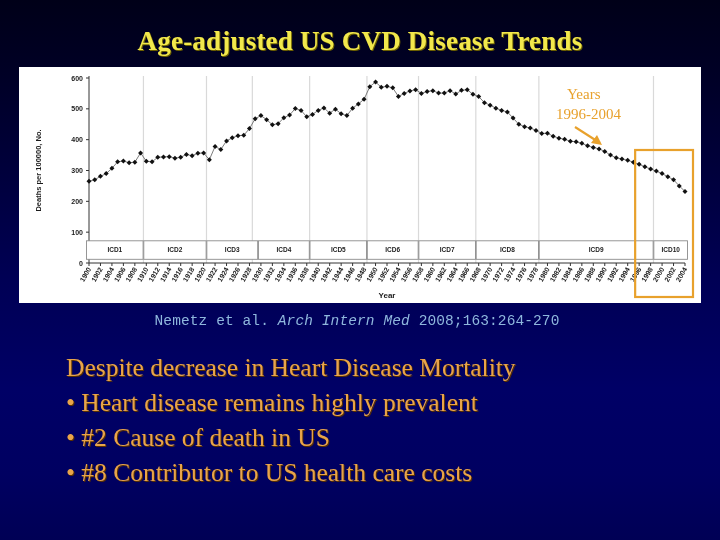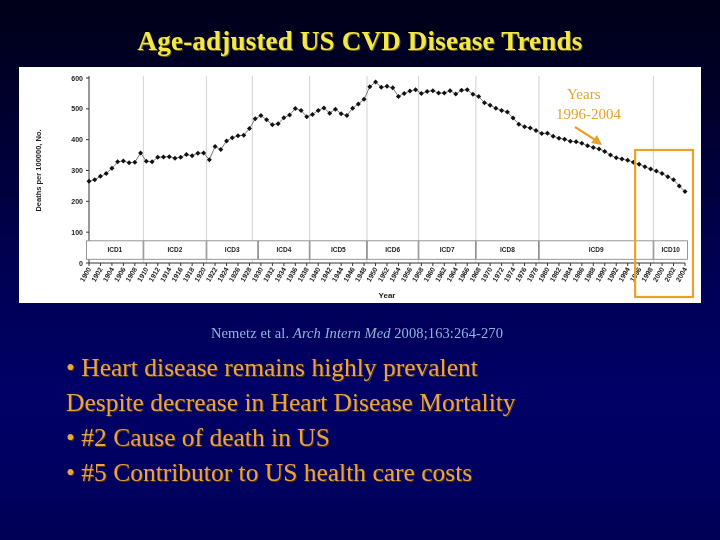--- a/index.html
+++ b/index.html
@@ -49,23 +49,23 @@
     font-family:"Liberation Sans", sans-serif;
     font-size:6.5px; font-weight:bold; fill:#222;
   }
   .annot {
     font-family:"Liberation Serif", serif;
     font-size:15px; fill:#e8a12c;
   }
 
   
   #citation {
-    position:absolute; left:0; top:325px; width:720px;
+    position:absolute; left:0; top:313px; width:720px;
     text-align:center; padding-right:6px; box-sizing:border-box;
-    font-family:Liberation Serif, serif;
+    font-family:Liberation Mono, monospace;
     font-size:14.5px; color:#8fb7dd;
     letter-spacing:0.1px; white-space:nowrap;
   }
   #citation .ital { font-style:italic; }
 
   
   #body {
     position:absolute; left:66px; top:350px; width:640px;
   }
   .bline {
@@ -351,19 +351,19 @@
           <polygon points="583,78 572,76 578,68" fill="#e8a12c"></polygon>
         </svg>
     </div>
   </div>
 
   <div id="citation">
     <span>Nemetz et al.</span><span> </span><span class="ital">Arch Intern Med</span><span> </span><span>2008;163:264-270</span>
   </div>
 
   <div id="body">
+    <div class="bline">Despite decrease in Heart Disease Mortality</div>
     <div class="bline">• Heart disease remains highly prevalent</div>
-    <div class="bline">Despite decrease in Heart Disease Mortality</div>
     <div class="bline">• #2 Cause of death in US</div>
-    <div class="bline">• #5 Contributor to US health care costs</div>
+    <div class="bline">• #8 Contributor to US health care costs</div>
   </div>
 
 </div>
 
 </body></html>

